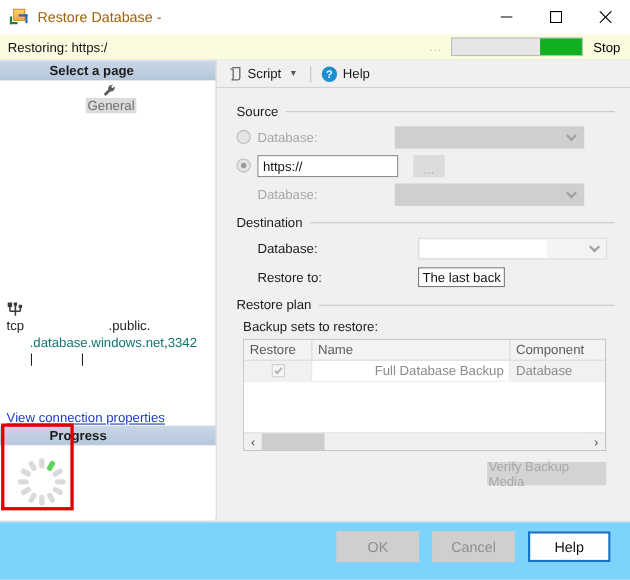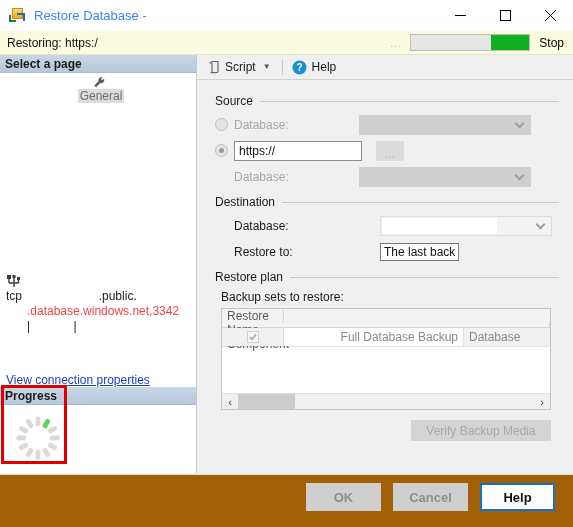--- a/index.html
+++ b/index.html
@@ -51,21 +51,21 @@
   }
   .ti-arrow-b {
     position: absolute; left: 8px; top: 6px;
     width: 8px; height: 8px;
     border-right: 2px solid #2a66b5;
     border-top: 2px solid #2a66b5;
     box-sizing: border-box;
   }
   .title-text {
     font-size: 13px;
-    color: #3b82f6;
+    color: #a16207;
     white-space: nowrap;
   }
   .win-buttons {
     position: absolute; right: 0; top: 0;
     height: 31px;
     display: flex;
   }
   .win-btn {
     width: 45px; height: 31px;
     display: flex; align-items: center; justify-content: center;
@@ -130,20 +130,21 @@
     box-sizing: border-box;
     position: relative;
     flex: none;
   }
   .section-header {
     height: 18px;
     background: linear-gradient(#c9d7e6, #b6c8dc);
     border-bottom: 1px solid #a9bace;
     display: flex; align-items: center;
     box-sizing: border-box;
+    padding-left: 40px;
   }
   .section-header span {
     margin-left: 5px;
     font-size: 12px;
     font-weight: bold;
     color: #1a1a1a;
   }
   .page-list { padding-top: 3px; }
   .page-item {
     display: flex; align-items: center;
@@ -171,21 +172,21 @@
     margin-right: 4px; margin-top: 1px;
     flex: none;
   }
   .conn-icon svg { display: block; }
   .conn-text {
     font-size: 12px; color: #222;
     line-height: 15px;
     white-space: pre;
   }
   .conn-line2 {
-    font-size: 12px; color: #ef4444;
+    font-size: 12px; color: #0f766e;
     line-height: 15px;
     margin-left: 21px;
     white-space: pre;
   }
   .conn-line3 {
     font-size: 12px; color: #222;
     line-height: 15px;
     margin-left: 21px;
     white-space: pre;
     letter-spacing: 0;
@@ -400,21 +401,20 @@
     background: #fff;
     border: 1px solid #c4c4c4;
     box-sizing: border-box;
   }
   .tbl-head {
     display: flex;
     height: 19px;
     background: #f3f3f3;
     border-bottom: 1px solid #d6d6d6;
     box-sizing: border-box;
-    flex-direction: column;
   }
   .th {
     font-size: 12px; color: #5c5c5c;
     display: flex; align-items: center;
     padding-left: 5px;
     border-right: 1px solid #d6d6d6;
     box-sizing: border-box;
   }
   .th-restore { width: 62px; }
   .th-name { flex: 1; }
@@ -477,31 +477,30 @@
     left: 0; top: 0; bottom: 0;
     width: 57px;
     background: #cdcdcd;
   }
   .verify-row {
     display: flex; justify-content: flex-end;
     width: 330px;
     margin-left: 6px;
     margin-top: 10px;
   }
-  .verify-btn { width: 140px; }
+  .verify-btn { width: 108px; }
 
   
   .footer {
     position: absolute;
     left: 0; right: 0; bottom: 0;
     height: 53px;
-    background: #a16207;
+    background: #7dd3fc;
     border-top: 1px solid #dfdfdf;
     box-sizing: border-box;
-    font-weight: bold;
   }
   .footer-btns {
     position: absolute;
     right: 18px; top: 8px;
     display: flex;
   }
   .fbtn {
     width: 75px; height: 28px;
     display: flex; align-items: center; justify-content: center;
     font-size: 13px;

